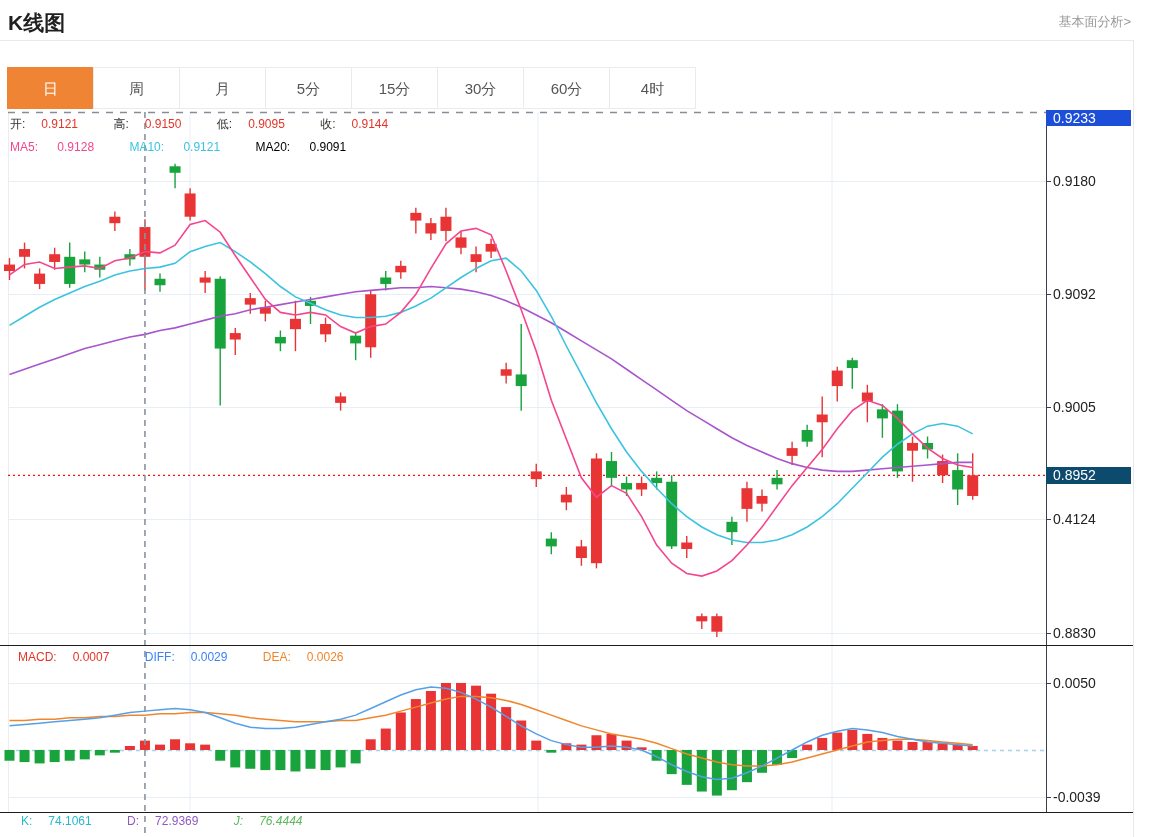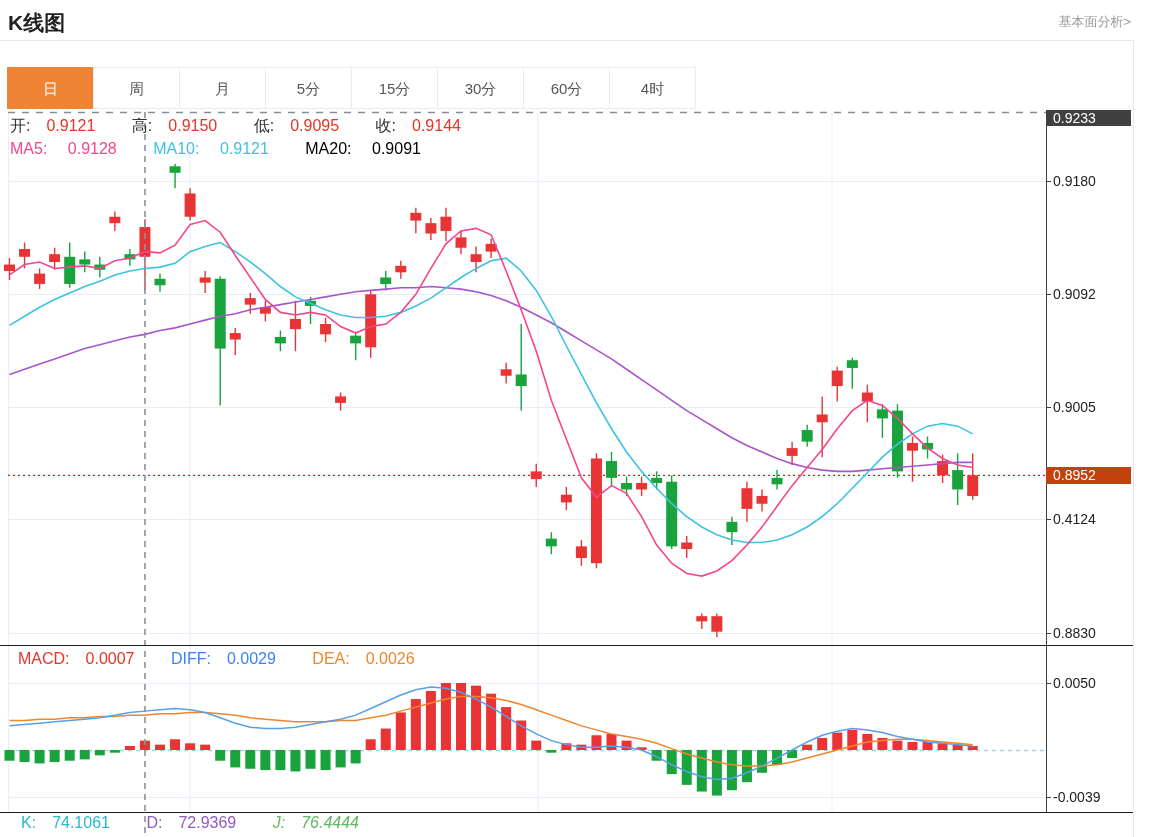--- a/index.html
+++ b/index.html
@@ -7,38 +7,38 @@
        font-family:"Liberation Sans","DejaVu Sans",sans-serif;}
   .title{position:absolute;left:8px;top:9px;font-size:21px;font-weight:bold;color:#1f1f1f;}
   .flink{position:absolute;right:41px;top:13px;font-size:13px;color:#999;text-decoration:none;cursor:pointer;}
   .hdiv{position:absolute;left:0;top:40px;width:1133px;height:1px;background:#e8e8e8;}
   .vborder{position:absolute;left:1133px;top:40px;width:1px;height:797px;background:#e8e8e8;}
   .tabs{position:absolute;left:8px;top:67px;display:flex;}
   .tab{width:87px;height:42px;line-height:42px;text-align:center;font-size:15px;color:#555;
        background:#fff;border:1px solid #ebebeb;margin-left:-1px;box-sizing:border-box;cursor:pointer;}
   .tab.active{background:#ef8435;border-color:#ef8435;color:#fff;}
   #chart-svg{position:absolute;left:0;top:0;}
-  .legend-row{position:absolute;font-size:16px;white-space:nowrap;}
+  .legend-row{position:absolute;font-size:12px;white-space:nowrap;}
   .legend-row span{margin-right:16px;}
   .lbl{color:#333;}
   .c-red{color:#e43528;}
   .c-ma5{color:#f4458d;}
   .c-ma10{color:#3cc3e0;}
   .c-ma20{color:#000000;}
   .c-macd{color:#e43528;}
   .c-dif{color:#3b82f6;}
   .c-dea{color:#f0862c;}
   .c-k{color:#2ab8cc;}
   .c-d{color:#8d5bc2;}
   .c-j{color:#5fb75f;font-style:italic;}
   .ytick{position:absolute;left:1053px;font-size:14px;color:#222;}
   .badge{position:absolute;left:1046px;width:85px;color:#fff;font-size:14px;
          line-height:17px;padding-left:7px;box-sizing:border-box;}
-  .badge-max{top:110px;height:16px;line-height:16px;background:#404040;}
-  .badge-price{top:467px;height:17px;background:#c2410c;}
+  .badge-max{top:110px;height:16px;line-height:16px;background:#1d4ed8;}
+  .badge-price{top:467px;height:17px;background:#0c4a6e;}
 </style>
 </head>
 <body>
 
 <div class="title">K线图</div>
 <a class="flink">基本面分析&gt;</a>
 <div class="hdiv"></div>
 <div class="vborder"></div>
 
 <div class="tabs">

